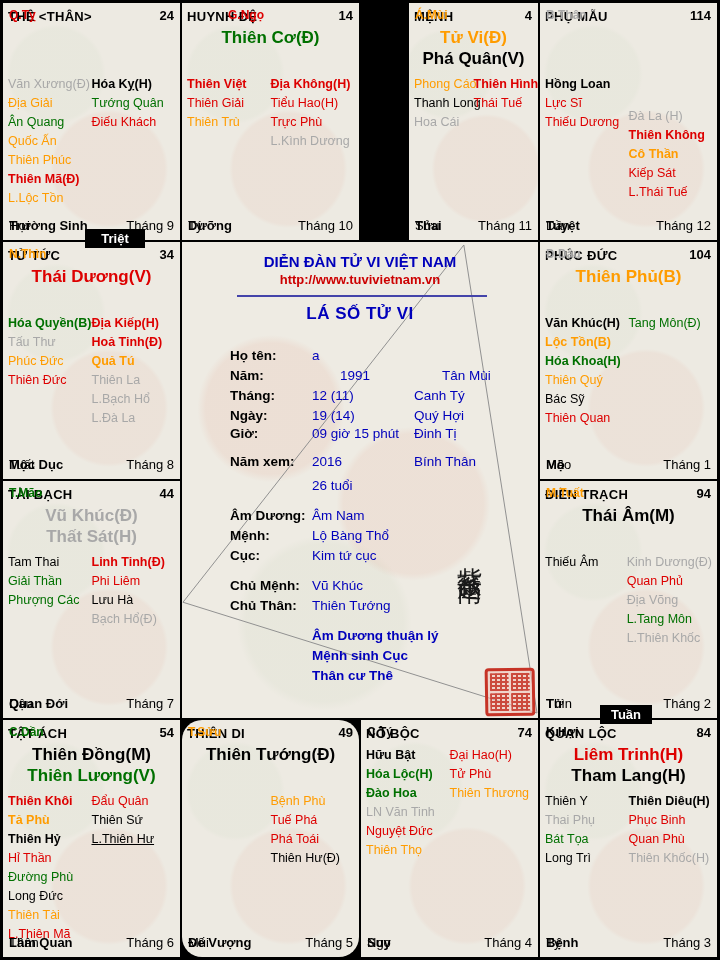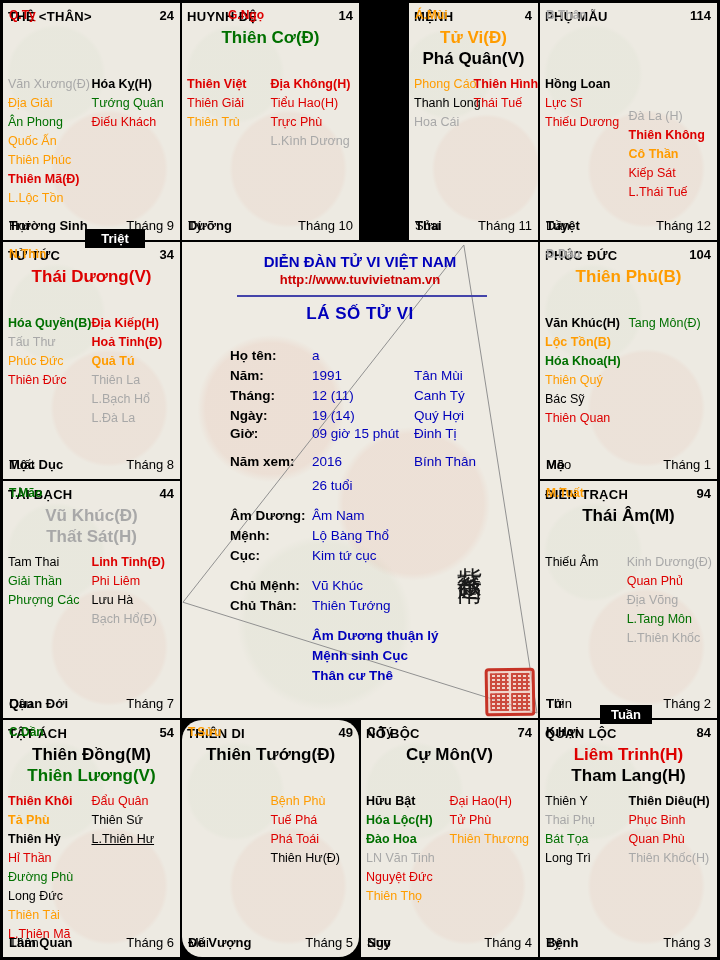--- a/index.html
+++ b/index.html
@@ -77,21 +77,21 @@
       <line x1="285" y1="3" x2="1" y2="361" stroke="#909090" stroke-width="1"></line>
       <line x1="1" y1="361" x2="359" y2="472" stroke="#909090" stroke-width="1"></line>
       <line x1="285" y1="3" x2="359" y2="472" stroke="#909090" stroke-width="1"></line>
     </svg>
     <div class="c-title" style="color: rgb(0, 0, 187);">DIỄN ĐÀN TỬ VI VIỆT NAM</div>
     <a class="c-url" href="#" style="color: rgb(204, 0, 0);">http://www.tuvivietnam.vn</a>
     <div class="c-line" style="background: rgb(68, 68, 170);"></div>
     <div class="c-sub" style="color: rgb(0, 0, 187);">LÁ SỐ TỬ VI</div>
     <div id="info-rows">
         <div class="info-row" style="top: 106px;"><span class="lbl">Họ tên:</span><span class="v1" style="color: rgb(0, 0, 187);">a</span><span class="v2" style="color: rgb(0, 0, 187);"></span></div>
-        <div class="info-row" style="top: 126px;"><span class="lbl">Năm:</span><span class="v1" style="color: rgb(0, 0, 187);">1991</span><span class="v2" style="color: rgb(0, 0, 187);">Tân Mùi</span></div>
+        <div class="info-row" style="top: 126px;"><span class="lbl">Năm:</span><span class="v1" style="color: rgb(0, 0, 187); margin-left: 28px;">1991</span><span class="v2" style="color: rgb(0, 0, 187);">Tân Mùi</span></div>
         <div class="info-row" style="top: 146px;"><span class="lbl">Tháng:</span><span class="v1" style="color: rgb(0, 0, 187);">12 (11)</span><span class="v2" style="color: rgb(0, 0, 187);">Canh Tý</span></div>
         <div class="info-row" style="top: 166px;"><span class="lbl">Ngày:</span><span class="v1" style="color: rgb(0, 0, 187);">19 (14)</span><span class="v2" style="color: rgb(0, 0, 187);">Quý Hợi</span></div>
         <div class="info-row" style="top: 184px;"><span class="lbl">Giờ:</span><span class="v1" style="color: rgb(0, 0, 187);">09 giờ 15 phút</span><span class="v2" style="color: rgb(0, 0, 187);">Đinh Tị</span></div>
         <div class="info-row" style="top: 212px;"><span class="lbl">Năm xem:</span><span class="v1" style="color: rgb(0, 0, 187);">2016</span><span class="v2" style="color: rgb(0, 0, 187);">Bính Thân</span></div>
         <div class="info-row" style="top: 236px;"><span class="lbl"></span><span class="v1" style="color: rgb(0, 0, 187);">26 tuổi</span><span class="v2" style="color: rgb(0, 0, 187);"></span></div>
         <div class="info-row" style="top: 266px;"><span class="lbl">Âm Dương:</span><span class="v1" style="color: rgb(0, 0, 187);">Âm Nam</span><span class="v2" style="color: rgb(0, 0, 187);"></span></div>
         <div class="info-row" style="top: 286px;"><span class="lbl">Mệnh:</span><span class="v1" style="color: rgb(0, 0, 187);">Lộ Bàng Thổ</span><span class="v2" style="color: rgb(0, 0, 187);"></span></div>
         <div class="info-row" style="top: 306px;"><span class="lbl">Cục:</span><span class="v1" style="color: rgb(0, 0, 187);">Kim tứ cục</span><span class="v2" style="color: rgb(0, 0, 187);"></span></div>
         <div class="info-row" style="top: 336px;"><span class="lbl">Chủ Mệnh:</span><span class="v1" style="color: rgb(0, 0, 187);">Vũ Khúc</span><span class="v2" style="color: rgb(0, 0, 187);"></span></div>
         <div class="info-row" style="top: 356px;"><span class="lbl">Chủ Thân:</span><span class="v1" style="color: rgb(0, 0, 187);">Thiên Tướng</span><span class="v2" style="color: rgb(0, 0, 187);"></span></div>
@@ -117,21 +117,21 @@
     <div class="phead">
       <span class="corner" style="color: rgb(221, 0, 0);">Q.Tỵ</span>
       <span class="pname">THÊ &lt;THÂN&gt;</span>
       <span class="pnum">24</span>
     </div>
     <div class="mains"></div>
     <div class="cols">
       <div class="colL">
           <div class="star" style="color: rgb(168, 168, 168);">Văn Xương(Đ)</div>
           <div class="star" style="color: rgb(255, 156, 0);">Địa Giải</div>
-          <div class="star" style="color: rgb(0, 112, 0);">Ân Phong</div>
+          <div class="star" style="color: rgb(0, 112, 0);">Ân Quang</div>
           <div class="star" style="color: rgb(255, 156, 0);">Quốc Ấn</div>
           <div class="star" style="color: rgb(255, 156, 0);">Thiên Phúc</div>
           <div class="star" style="color: rgb(221, 0, 0); font-weight: bold;">Thiên Mã(Đ)</div>
           <div class="star" style="color: rgb(255, 156, 0);">L.Lộc Tồn</div>
         </div>
       <div class="colR">
           <div class="star" style="color: rgb(0, 0, 0); font-weight: bold;">Hóa Kỵ(H)</div>
           <div class="star" style="color: rgb(0, 112, 0);">Tướng Quân</div>
           <div class="star" style="color: rgb(221, 0, 0);">Điếu Khách</div>
         </div>
@@ -405,23 +405,20 @@
       <span class="month">Tháng 5</span>
     </div>
   </div>
 
   <div class="palace" style="grid-area: 4 / 3;">
     <div class="phead">
       <span class="corner" style="color: rgb(0, 0, 0);">C.Tý</span>
       <span class="pname">NÔ BỘC</span>
       <span class="pnum">74</span>
     </div>
-    <div class="mains">
-        <div class="main-star" style="color: rgb(0, 0, 0);">Cự Môn(V)</div>
-      </div>
     <div class="cols">
       <div class="colL">
           <div class="star" style="color: rgb(0, 0, 0); font-weight: bold;">Hữu Bật</div>
           <div class="star" style="color: rgb(0, 112, 0); font-weight: bold;">Hóa Lộc(H)</div>
           <div class="star" style="color: rgb(0, 112, 0); font-weight: bold;">Đào Hoa</div>
           <div class="star" style="color: rgb(168, 168, 168);">LN Văn Tinh</div>
           <div class="star" style="color: rgb(221, 0, 0);">Nguyệt Đức</div>
           <div class="star" style="color: rgb(255, 156, 0);">Thiên Thọ</div>
         </div>
       <div class="colR">

